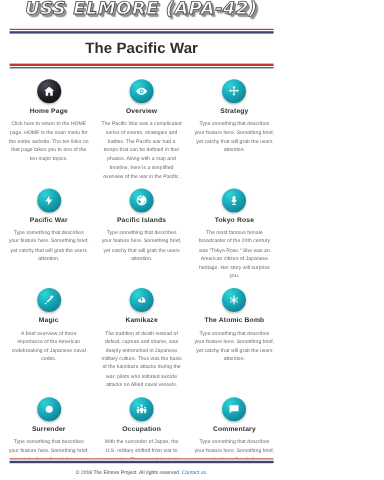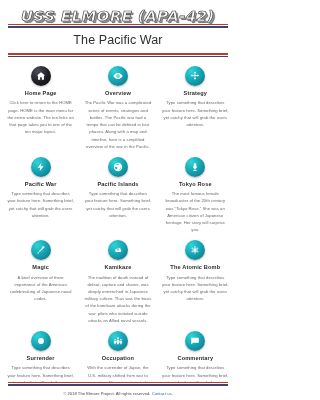--- a/index.html
+++ b/index.html
@@ -7,21 +7,21 @@
     width:236px; height:400px;
     background:#ffffff;
     font-family:"Liberation Sans", sans-serif;
     overflow:hidden;
   }
   .page{ width:236px; height:400px; position:relative; background:#fff; }
 
   
   .masthead{
     height:24px;
-    display:flex; align-items:flex-end; justify-content:center;
+    display:flex; align-items:flex-start; justify-content:center;
   }
   .site-title{
     font-family:"DejaVu Sans", sans-serif;
     font-weight:bold;
     font-style:italic;
     font-size:14.5px;
     letter-spacing:0.5px;
     color:#fdfdfd;
     -webkit-text-stroke:0.7px #4a4a4a;
     text-shadow:
@@ -35,21 +35,21 @@
   
   .rule{ width:100%; padding:0 8px; }
   .rule .red  { height:1.4px; background:#c0392b; }
   .rule .gap  { height:1.1px; background:#ffffff; }
   .rule .navy { height:1.7px; background:#3d4473; }
 
   
   .page-heading{
     text-align:center;
     font-size:12.5px;
-    font-weight:normal;
+    font-weight:bold;
     color:#2f2f2f;
     padding:5px 0 6px;
     letter-spacing:.1px;
   }
 
   
   .grid{
     padding:6px 2px 0;
     display:flex;
     flex-wrap:wrap;

